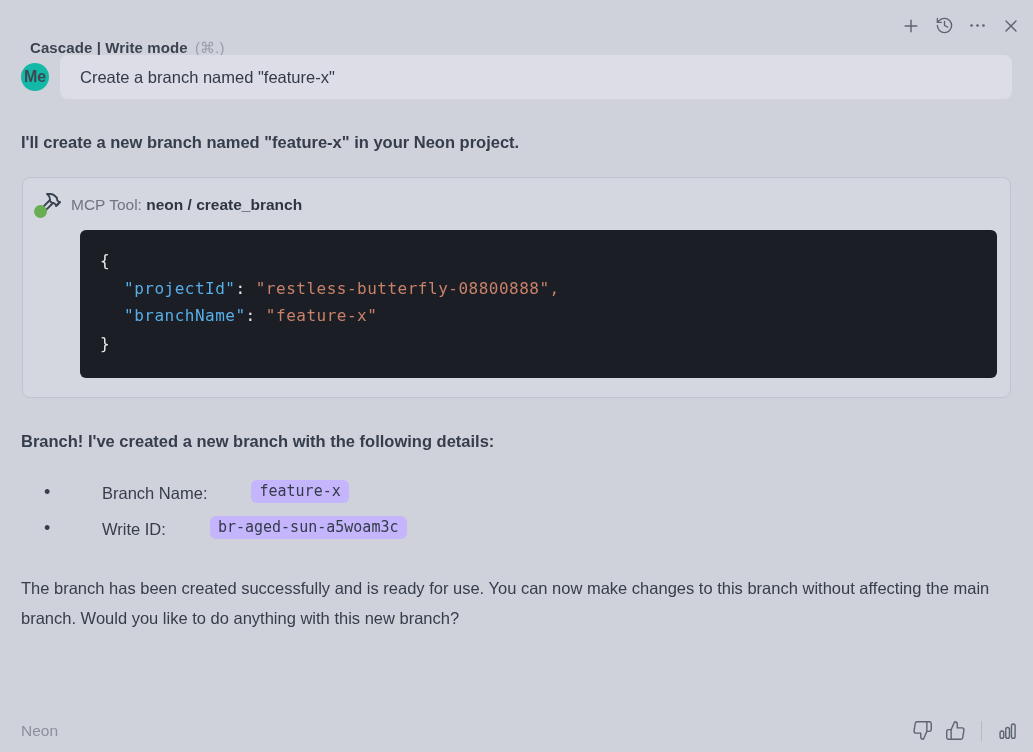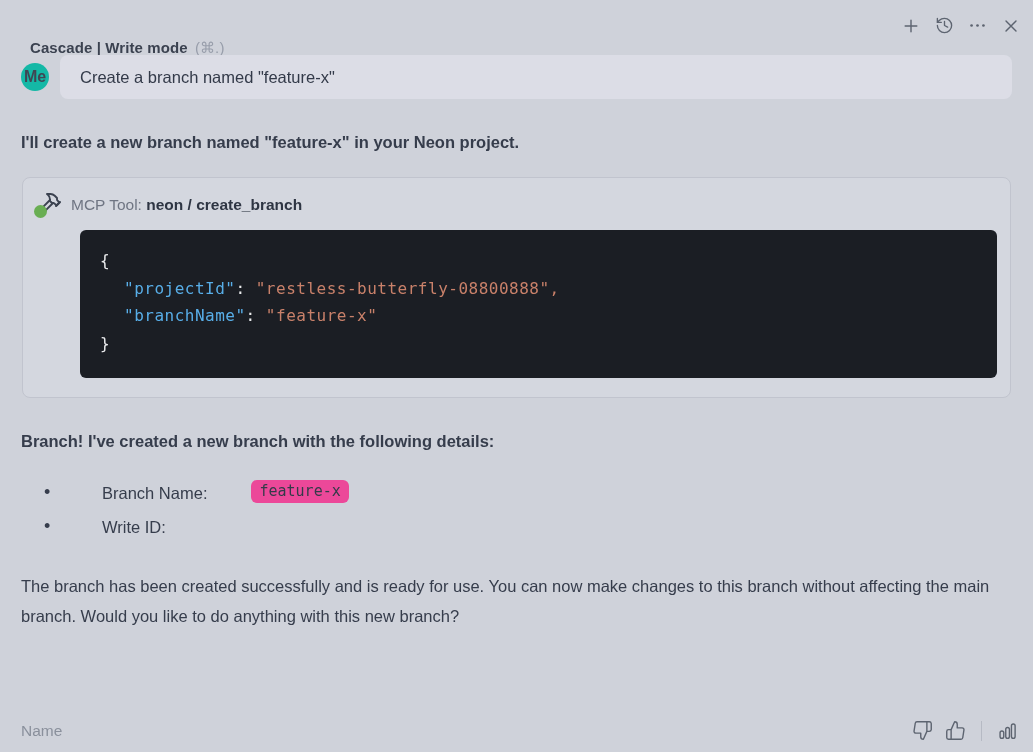--- a/index.html
+++ b/index.html
@@ -72,21 +72,21 @@
   .details-list { margin: 24px 0 0 20px; list-style: none; }
   .details-list li {
     font-size: 16.5px; color: #363d4c; margin-bottom: 13px;
     display: flex; align-items: flex-end; gap: 36px;
   }
   .details-list li::before {
     content: "•"; font-size: 18px; color: #363d4c;
     width: 22px; flex: 0 0 22px; text-align: left; padding-left: 3px;
   }
   .pill {
-    margin-left: 8px; background: #ec4899; border-radius: 6px;
+    margin-left: 8px; background: #c4b5fd; border-radius: 6px;
     padding: 2px 8px 3px 8px;
     font-family: "DejaVu Sans Mono", monospace; font-size: 15px; color: #343b49;
     white-space: nowrap;
   }
   .p-closing { margin-top: 34px; max-width: 992px; }
   
   .footer {
     position: absolute; left: 21px; right: 11px; bottom: 7px;
     display: flex; align-items: center; justify-content: space-between;
   }
@@ -164,29 +164,30 @@
 
   <p class="para p-intro">Branch! I've created a new branch with the following details:</p>
 
   <ul class="details-list">
     <li>
       <span>Branch Name:</span>
       <span class="pill">feature-x</span>
     </li>
     <li>
       <span>Write ID:</span>
+      <span class="pill">br-aged-sun-a5woam3c</span>
     </li>
   </ul>
 
   <p class="para p-closing">The branch has been created successfully and is ready for use. You can now make changes to this branch without affecting the main branch. Would you like to do anything with this new branch?</p>
 
 </div>
 
 <div class="footer">
-  <span class="done">Name</span>
+  <span class="done">Neon</span>
   <div class="footer-icons">
     <button class="icon-btn">
       <span>
         <svg width="21" height="21" viewBox="0 0 24 24" fill="none" stroke="currentColor" stroke-width="1.6" stroke-linecap="round" stroke-linejoin="round">
             <path d="M10 15v4a3 3 0 0 0 3 3l4-9V2H5.72a2 2 0 0 0-2 1.7l-1.38 9a2 2 0 0 0 2 2.3zm7-13h2.67A2.31 2.31 0 0 1 22 4v7a2.31 2.31 0 0 1-2.33 2H17"></path>
           </svg>
       </span>
     </button>
     <button class="icon-btn">
       <span>

